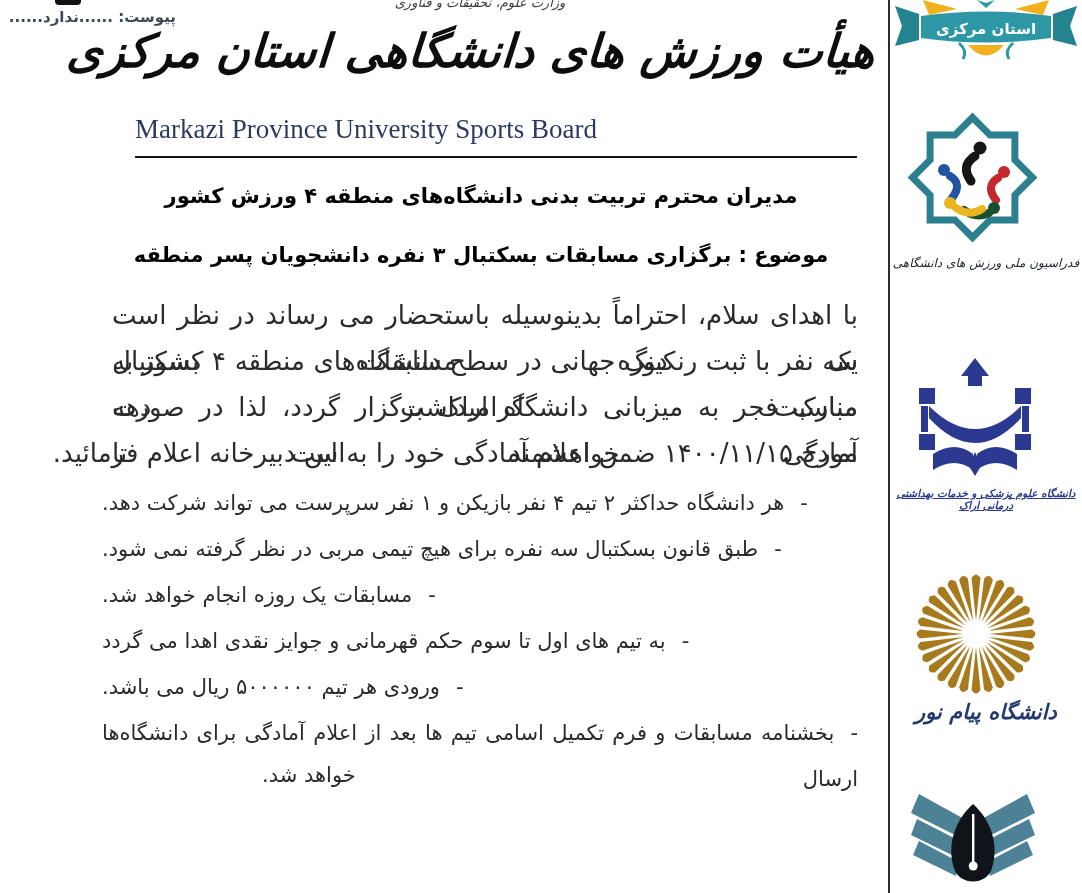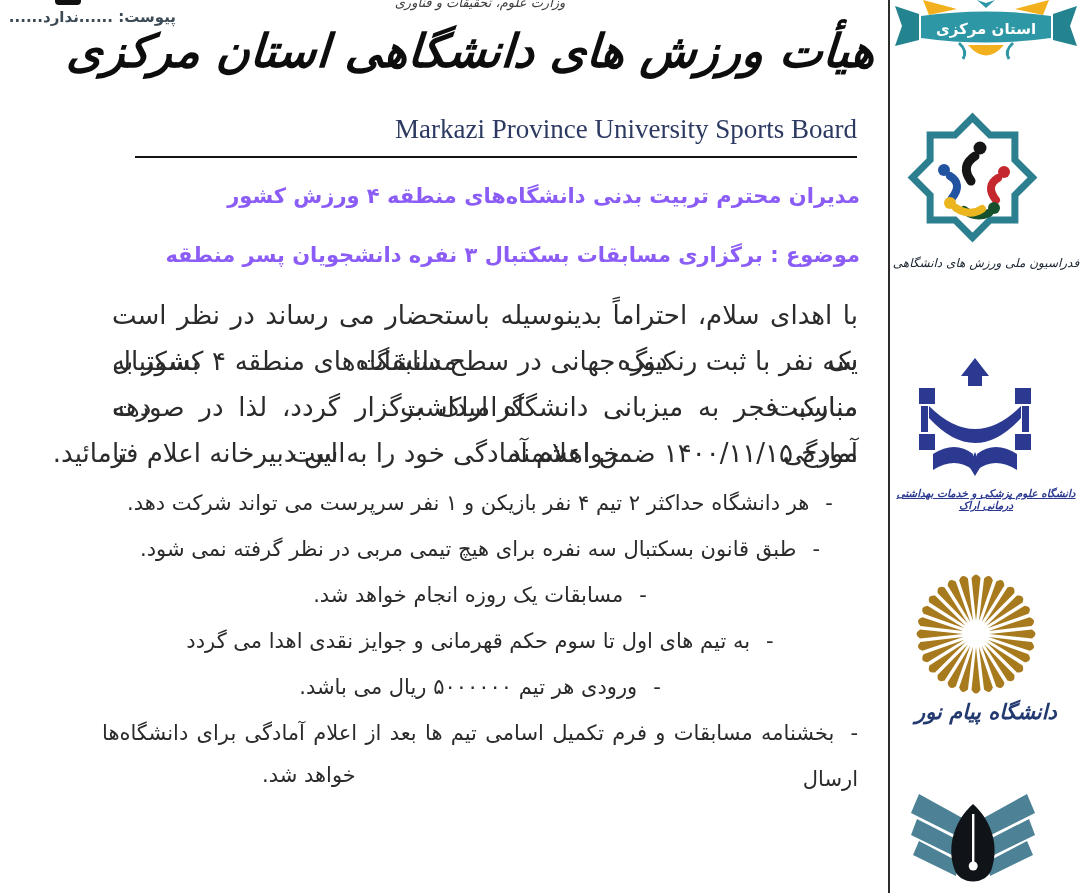--- a/index.html
+++ b/index.html
@@ -23,46 +23,46 @@
     font-size:13px;font-style:italic;color:#3d3d3d;
   }
   .calligraphy{
     position:absolute;left:95px;top:24px;width:780px;
     direction:rtl;text-align:center;white-space:nowrap;
     font-size:46px;font-weight:bold;font-style:italic;color:#0d0d0d;
     transform:skewX(-4deg);
   }
   .en-title{
     position:absolute;left:135px;top:114px;width:722px;
-    text-align:right;font-family:"Liberation Serif",serif;
+    text-align:left;font-family:"Liberation Serif",serif;
     font-size:27px;color:#2c3a62;
   }
   .title-rule{
     position:absolute;left:135px;top:156px;width:722px;height:2px;background:#141414;
   }
   
   .h-line{
     position:absolute;left:102px;width:758px;
-    direction:rtl;text-align:right;
-    font-size:21px;font-weight:bold;color:#8b5cf6;
+    direction:rtl;text-align:center;
+    font-size:21px;font-weight:bold;color:#000000;
   }
   .recipient{top:184px;}
   .subject{top:243px;}
   .para{
     position:absolute;left:112px;top:292px;width:746px;
     direction:rtl;font-size:26px;color:#2b2b2b;
   }
   .bline{height:46px;line-height:46px;white-space:nowrap;}
   .bline.justify{text-align:justify;text-align-last:justify;white-space:normal;}
   .bline.rightal{text-align:center;}
   .bullets{
     position:absolute;left:102px;top:480px;width:756px;
     direction:rtl;font-size:21px;color:#2b2b2b;
   }
-  .bullet{height:46px;line-height:46px;text-align:center;}
+  .bullet{height:46px;line-height:46px;text-align:left;}
   .bullet.justify{text-align:justify;text-align-last:justify;}
   .bullet .dash{margin-left:16px;}
   .bullet-cont{
     position:absolute;left:262px;top:752px;
     direction:rtl;font-size:21px;color:#2b2b2b;line-height:46px;
   }
   
   .vline{position:absolute;left:888px;top:0;width:2px;height:893px;background:#2d2d2d;}
   .logo{position:absolute;}
   .logo-caption{

